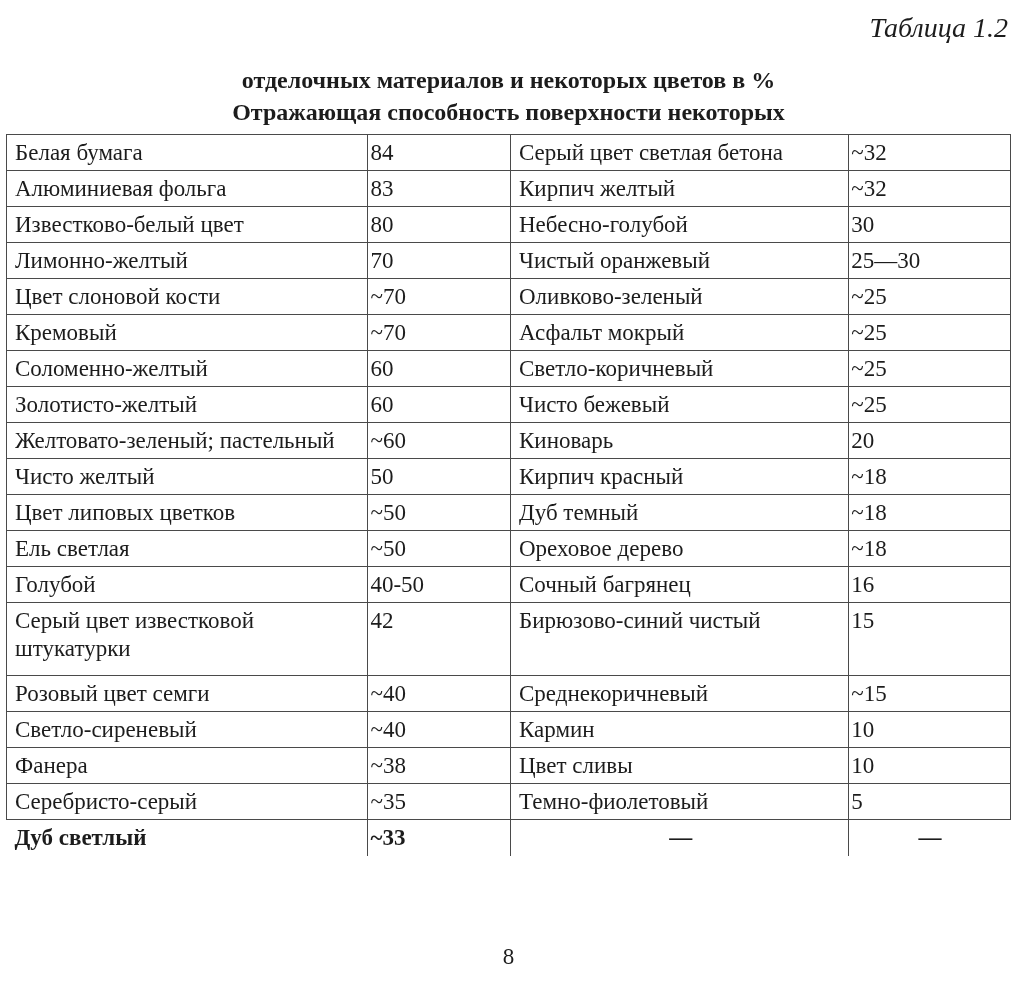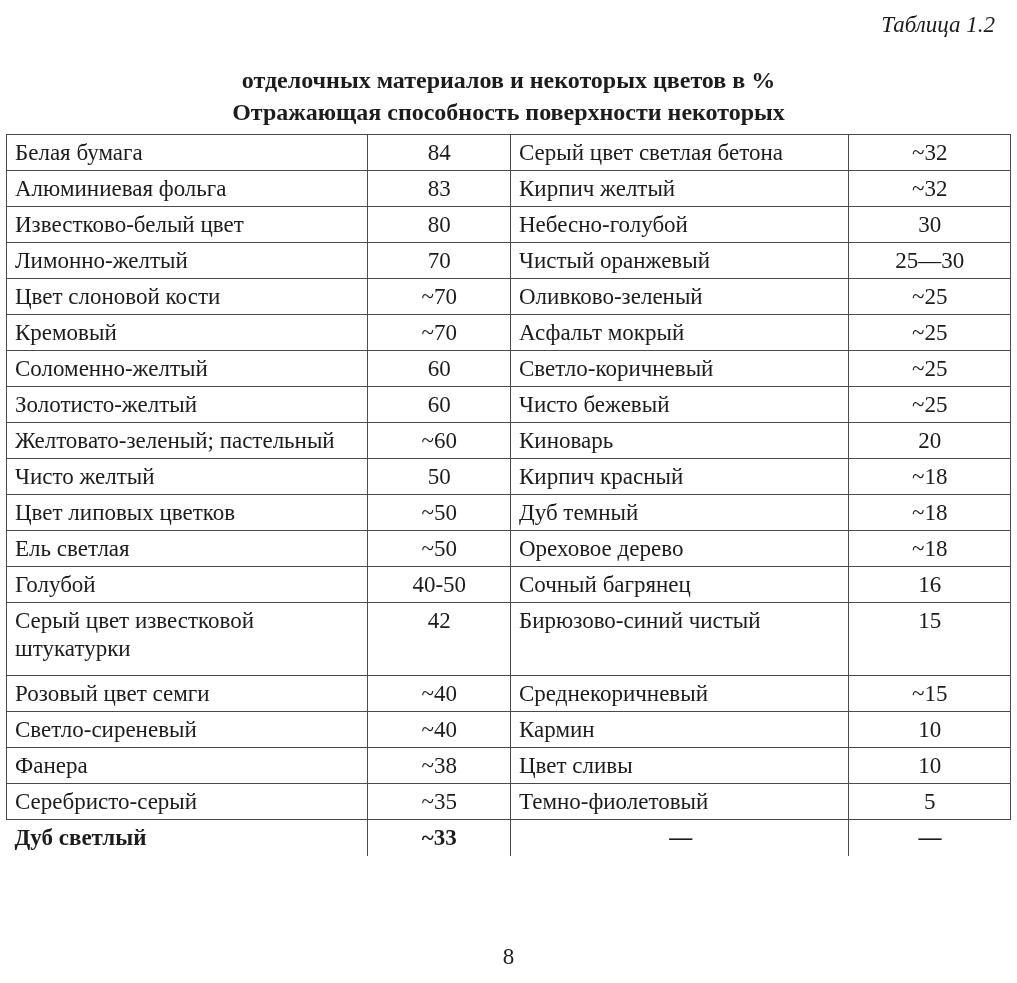--- a/index.html
+++ b/index.html
@@ -12,22 +12,22 @@
   body {
     width: 1017px; height: 983px;
     background: var(--bg);
     font-family: "Liberation Serif", "DejaVu Serif", serif;
     color: var(--text);
     overflow: hidden;
   }
   .doc { position: relative; width: 1017px; height: 983px; }
 
   .table-label {
-    position: absolute; top: 12px; right: 22px;
-    font-style: italic; font-size: 23px;
+    position: absolute; top: 12px; right: 9px;
+    font-style: italic; font-size: 28px;
   }
   .doc-title {
     position: absolute; top: 64px; left: 0; right: 0;
     text-align: center; font-weight: bold;
     font-size: 24px; line-height: 32px;
   }
   table.refl {
     position: absolute; top: 134px; left: 6px;
     width: 1005px;
     border-collapse: collapse;
@@ -37,21 +37,21 @@
   table.refl td {
     border: 1px solid var(--border);
     vertical-align: top;
     padding: 4px 6px 3px 8px;
     line-height: 28px;
     overflow: hidden;
     white-space: normal;
   }
   table.refl tr { height: 36px; }
   table.refl tr.tall { height: 73px; padding-left: 28px; }
-  table.refl td.val { text-align: center; padding-left: 2px; padding-right: 2px; }
+  table.refl td.val { text-align: left; padding-left: 2px; padding-right: 2px; }
   table.refl td.center { text-align: center; }
   
   table.refl tr:last-child td { border-bottom: none; font-weight: bold; }
   table.refl tr:last-child td:first-child { border-left: none; }
   table.refl tr:last-child td:last-child { border-right: none; }
 
   .page-number {
     position: absolute; top: 944px; left: 0; right: 0;
     text-align: center; font-size: 23px;
   }

